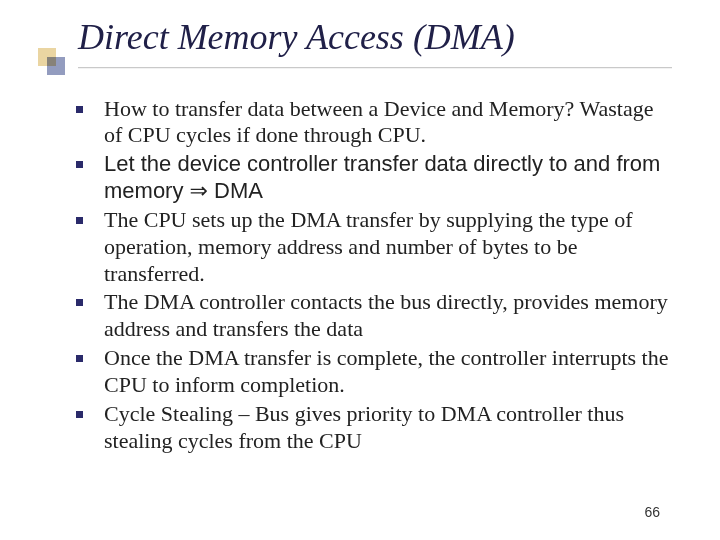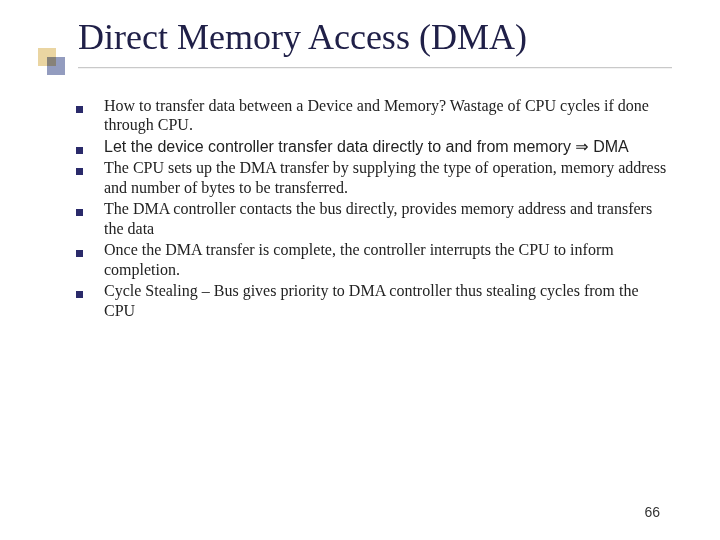--- a/index.html
+++ b/index.html
@@ -49,32 +49,33 @@
     background: #3a4a8a;
     opacity: 0.55;
     mix-blend-mode: multiply;
   }
   h1.title {
     margin: 0;
     font-weight: normal;
     font-size: 36px;
     line-height: 1.1;
     color: #202048;
+    font-style: italic;
   }
   .title-rule {
     margin-top: 8px;
     height: 1px;
     border-bottom: 1px solid #c9c9c9;
     box-shadow: 0 1px 0 #f2f2f2;
   }
   ul.bullets {
     list-style: none;
     margin: 0 0 0 22px;
     padding: 0;
-    font-size: 16px;
+    font-size: 22px;
     line-height: 1.22;
     color: #222;
   }
   ul.bullets li {
     position: relative;
     padding-left: 34px;
     margin: 0 0 2px 0;
   }
   ul.bullets li::before {
     content: "";

